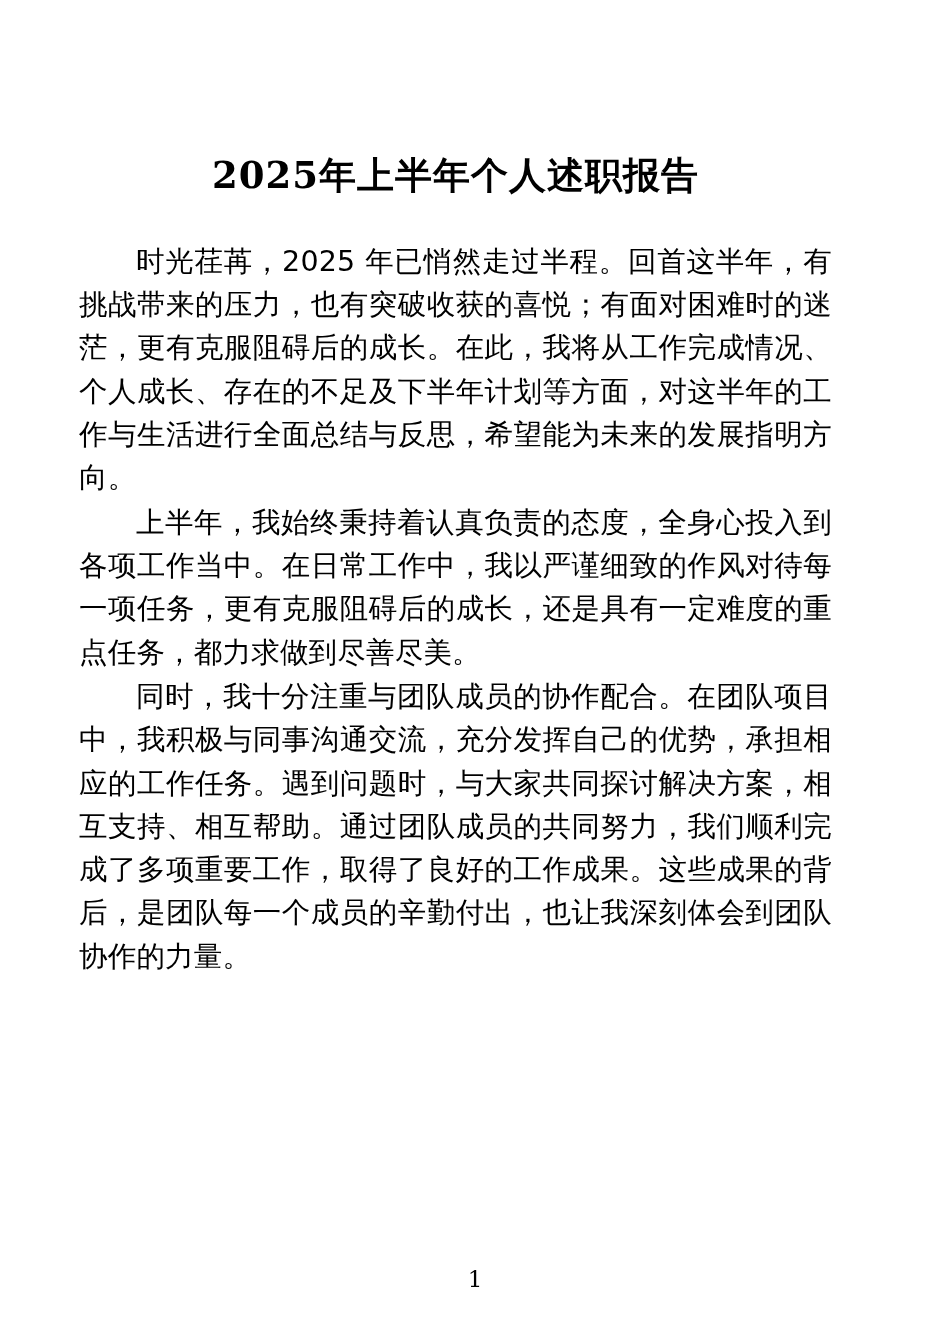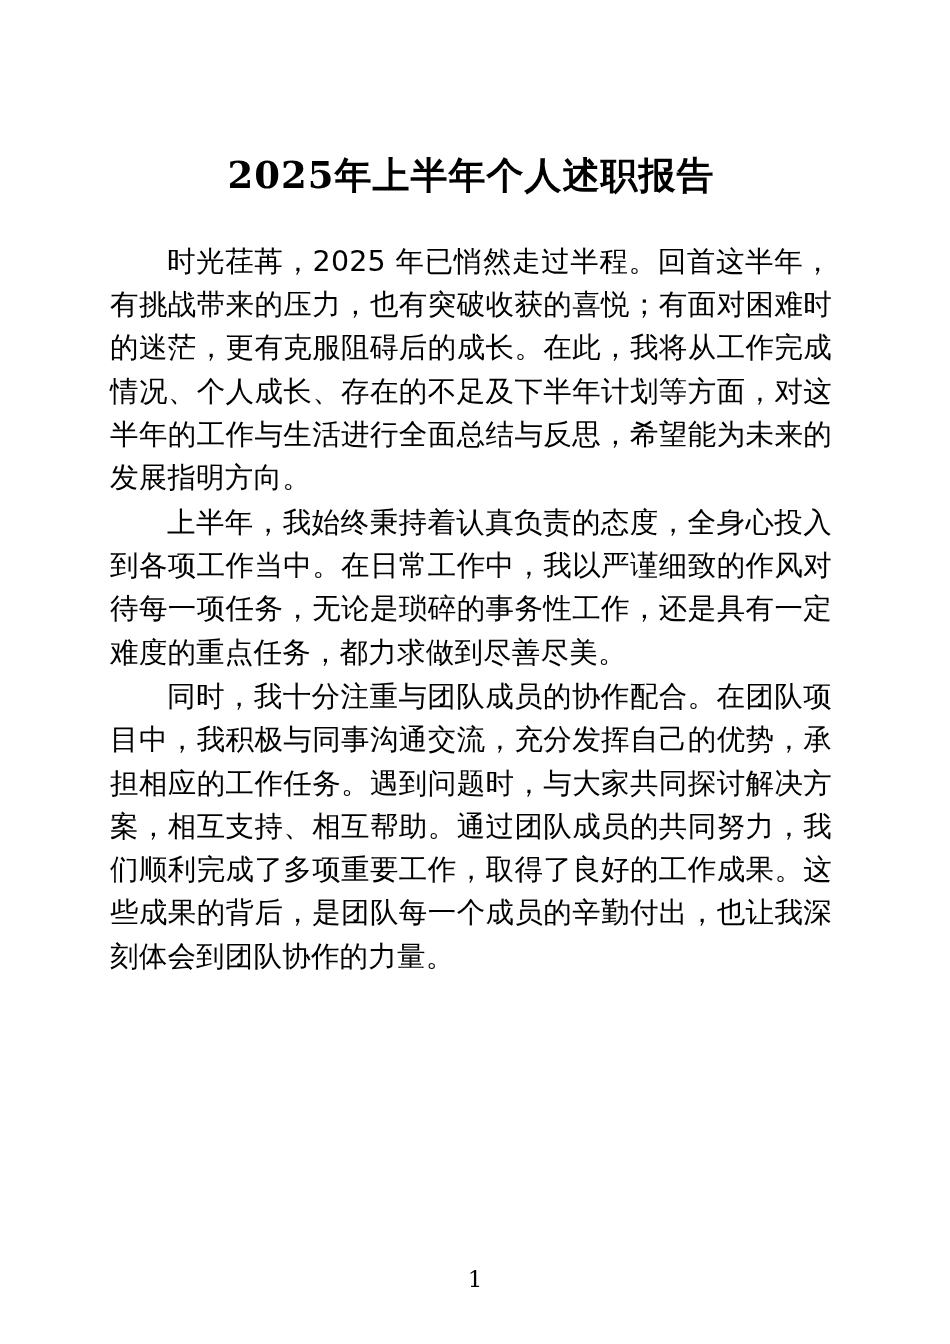--- a/index.html
+++ b/index.html
@@ -11,21 +11,21 @@
     width: 950px;
     height: 1344px;
     font-family: "DejaVu Sans", sans-serif;
     color: #000000;
   }
   .page {
     position: relative;
     width: 950px;
     height: 1344px;
     box-sizing: border-box;
-    padding: 150px 118px 40px 110px;
+    padding: 150px 118px 40px 79px;
     background: #ffffff;
   }
   .doc-title {
     text-align: center;
     font-family: "DejaVu Serif", serif;
     font-size: 37px;
     font-weight: 700;
     letter-spacing: 1px;
     line-height: 1.4;
     margin: 0 0 38px 0;
@@ -54,18 +54,18 @@
   }
 </style>
 </head>
 <body>
 
 <div class="page">
 
   <h1 class="doc-title">2025年上半年个人述职报告</h1>
 
   <p class="para">时光荏苒，2025 年已悄然走过半程。回首这半年，有挑战带来的压力，也有突破收获的喜悦；有面对困难时的迷茫，更有克服阻碍后的成长。在此，我将从工作完成情况、个人成长、存在的不足及下半年计划等方面，对这半年的工作与生活进行全面总结与反思，希望能为未来的发展指明方向。</p>
-  <p class="para">上半年，我始终秉持着认真负责的态度，全身心投入到各项工作当中。在日常工作中，我以严谨细致的作风对待每一项任务，无论是琐碎的事务性工作，还是具有一定难度的重点任务，都力求做到尽善尽美。</p>
+  <p class="para">上半年，我始终秉持着认真负责的态度，全身心投入到各项工作当中。在日常工作中，我以严谨细致的作风对待每一项任务，更有克服阻碍后的成长，还是具有一定难度的重点任务，都力求做到尽善尽美。</p>
   <p class="para">同时，我十分注重与团队成员的协作配合。在团队项目中，我积极与同事沟通交流，充分发挥自己的优势，承担相应的工作任务。遇到问题时，与大家共同探讨解决方案，相互支持、相互帮助。通过团队成员的共同努力，我们顺利完成了多项重要工作，取得了良好的工作成果。这些成果的背后，是团队每一个成员的辛勤付出，也让我深刻体会到团队协作的力量。</p>
 
   <div class="page-number">1</div>
 
 </div>
 
 </body></html>

